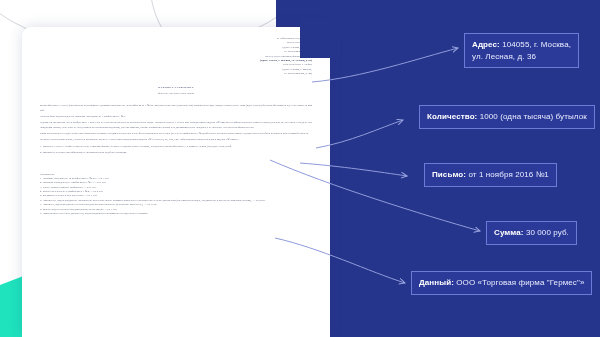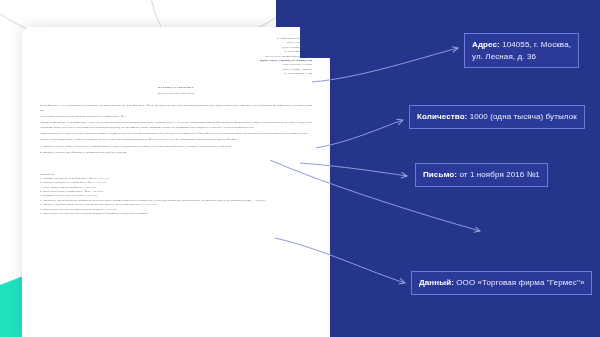--- a/index.html
+++ b/index.html
@@ -150,22 +150,22 @@
     background: #2b3a99;
     color: #e9ecff;
     font-size: 8px;
     line-height: 1.45;
     padding: 5px 7px;
     white-space: nowrap;
     letter-spacing: 0.1px;
   }
   .callout b { color: #ffffff; font-weight: bold; }
   .c-address  { left: 464px; top: 33px;  }
-  .c-quantity { left: 409px; top: 105px; }
-  .c-letter   { left: 415px; top: 163px; }
+  .c-quantity { left: 419px; top: 105px; }
+  .c-letter   { left: 424px; top: 163px; }
   .c-sum      { left: 486px; top: 221px; }
   .c-plaintiff{ left: 411px; top: 271px; }
 </style>
 </head>
 <body>
 
 <div class="stage">
 
   <div class="bg-white-left"></div>
   <div class="deco-arc"></div>
@@ -239,18 +239,21 @@
   </div>
 
   <div class="callout c-quantity">
     <b>Количество:</b><span> 1000 (одна тысяча) бутылок</span>
   </div>
 
   <div class="callout c-letter">
     <b>Письмо:</b><span> от 1 ноября 2016 №1</span>
   </div>
 
+  <div class="callout c-sum">
+    <b>Сумма:</b><span> 30 000 руб.</span>
+  </div>
 
   <div class="callout c-plaintiff">
     <b>Данный:</b><span> ООО «Торговая фирма "Гермес"»</span>
   </div>
 
 </div>
 
 </body></html>

